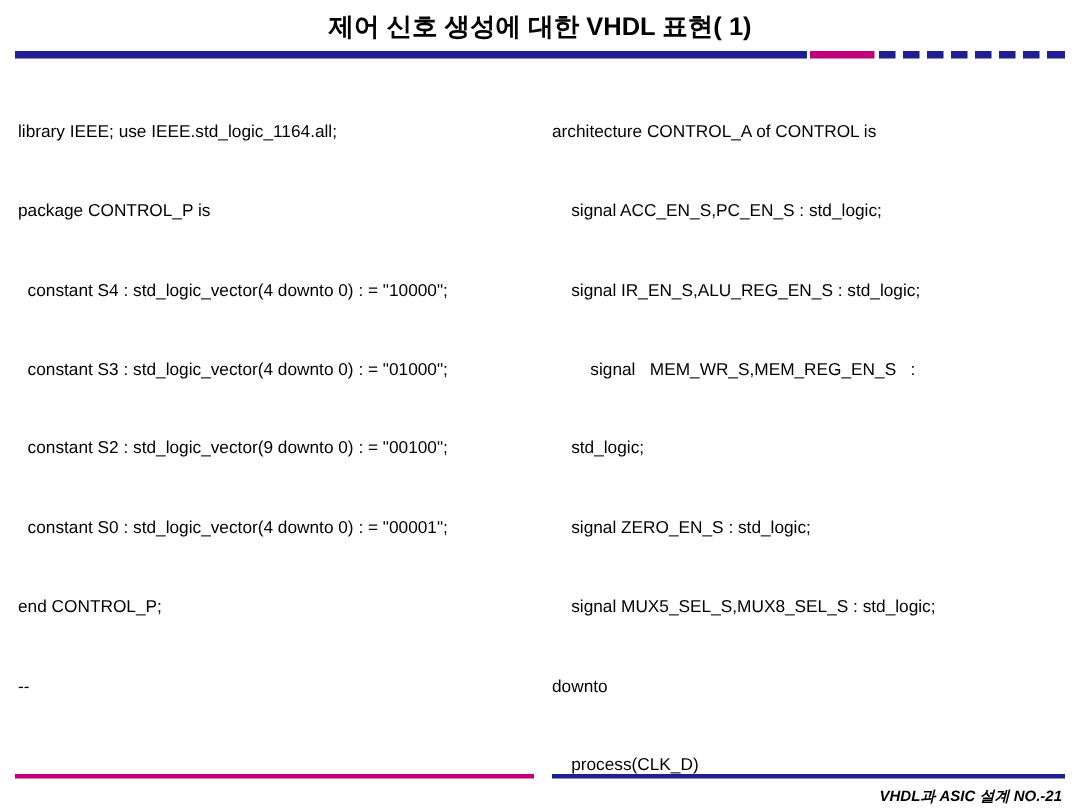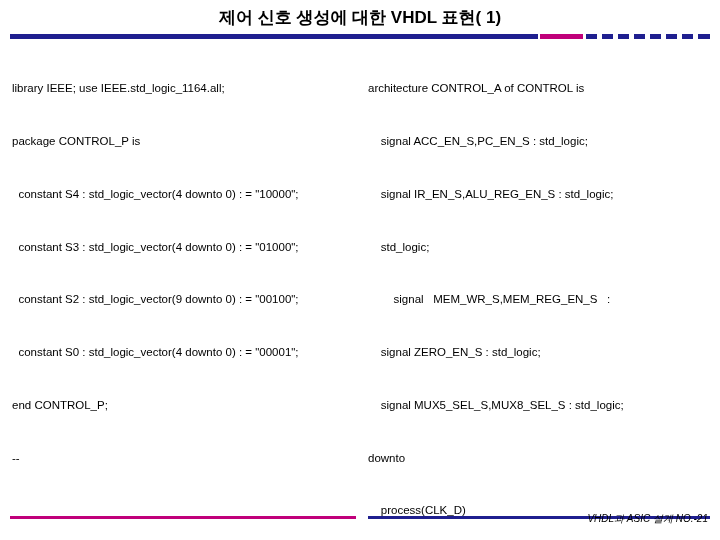--- a/index.html
+++ b/index.html
@@ -102,23 +102,23 @@
     left: 368px;
     top: 516px;
     width: 342px;
     height: 3px;
     background: #1f1f8f;
   }
   
   .footer {
     position: absolute;
     right: 12px;
-    top: 512px;
+    top: 524px;
     font-size: 10px;
-    font-weight: normal;
+    font-weight: bold;
     font-style: italic;
     color: #000000;
     white-space: nowrap;
   }
 </style>
 </head>
 <body>
 
 <div class="slide">
 
@@ -161,22 +161,22 @@
     
     
     
     
   </div>
 
   <div class="col col-right">
     <span class="line">architecture CONTROL_A of CONTROL is</span>
     <span class="line">    signal ACC_EN_S,PC_EN_S : std_logic;</span>
     <span class="line">    signal IR_EN_S,ALU_REG_EN_S : std_logic;</span>
+    <span class="line">        signal   MEM_WR_S,MEM_REG_EN_S   :</span>
     <span class="line">    std_logic;</span>
-    <span class="line">        signal   MEM_WR_S,MEM_REG_EN_S   :</span>
     <span class="line">    signal ZERO_EN_S : std_logic;</span>
     <span class="line">    signal MUX5_SEL_S,MUX8_SEL_S : std_logic;</span>
     <span class="line">downto</span>
     <span class="line">    process(CLK_D)</span>
     
     
     
     
     
     

